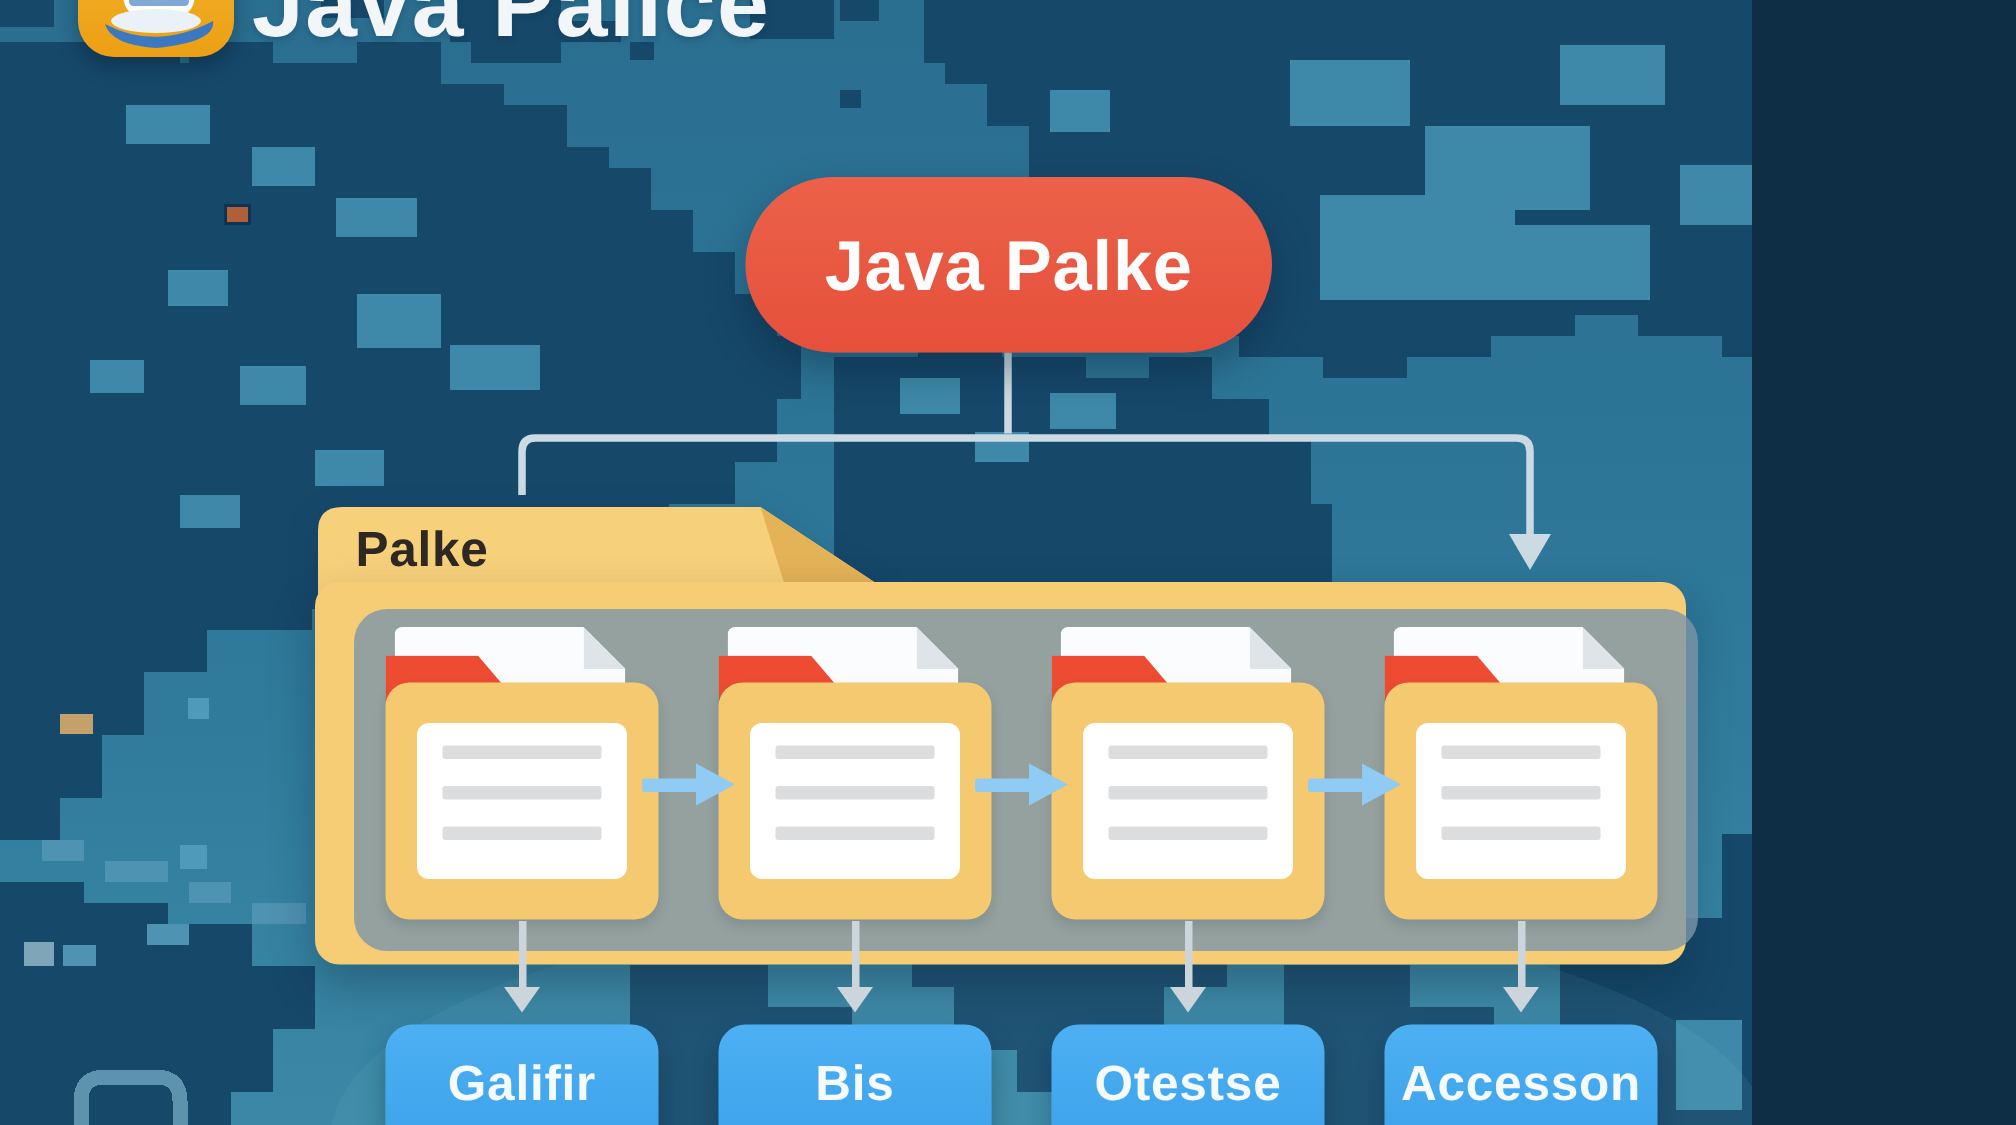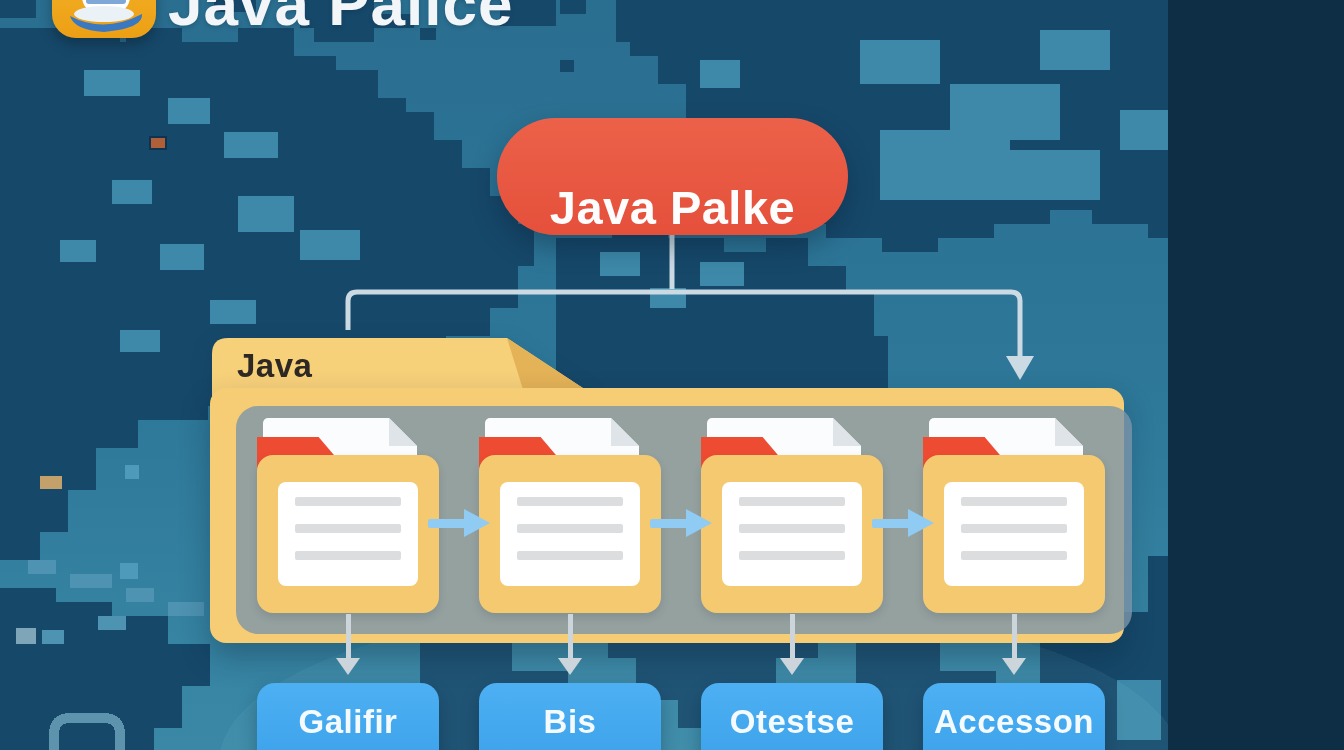--- a/index.html
+++ b/index.html
@@ -26,21 +26,21 @@
     font-size:62px;font-weight:800;line-height:1;
     color:#F3F6F8;letter-spacing:1px;white-space:nowrap;
     text-shadow:0 2px 4px rgba(10,40,60,.25);
   }
 
   
   .badge{
     position:absolute;left:497px;top:118px;width:351px;height:117px;
     border-radius:60px;z-index:5;
     background:linear-gradient(180deg,#EC6149,var(--accent-red,#E5503B));
-    display:flex;align-items:flex-end;justify-content:center;
+    display:flex;align-items:center;justify-content:center;
     box-shadow:0 12px 26px rgba(8,30,48,.35);
   }
   .badge span{font-size:47px;font-weight:800;color:#FDFDFD;letter-spacing:.5px;}
 
   
   .connectors{position:absolute;left:0;top:0;z-index:1;}
 
   
   .folder-tab{position:absolute;left:205px;top:330px;z-index:2;filter:drop-shadow(0 6px 10px rgba(10,40,60,.18));}
   .folder-label{
@@ -237,21 +237,21 @@
   <div class="app-title">Java Palice</div>
 
   <div class="badge">
     <span>Java Palke</span>
   </div>
 
   <svg class="folder-tab" width="420" height="66" viewBox="0 0 420 66" aria-hidden="true">
     <path d="M7,66 V24 Q7,8 23,8 H302 L390,66 Z" fill="#F7D07A"></path>
     <path d="M302,8 L390,66 H320 Z" fill="#E4B257"></path>
   </svg>
-  <div class="folder-label">Java</div>
+  <div class="folder-label">Palke</div>
   <div class="folder-body"></div>
   <div class="folder-panel"></div>
 
   <div class="files-row" id="files-row">
       <div class="file-icon">
     <div class="doc"></div>
     <div class="doc-fold"></div>
     <div class="red-tab"></div>
     <div class="front"></div>
     <div class="card">

